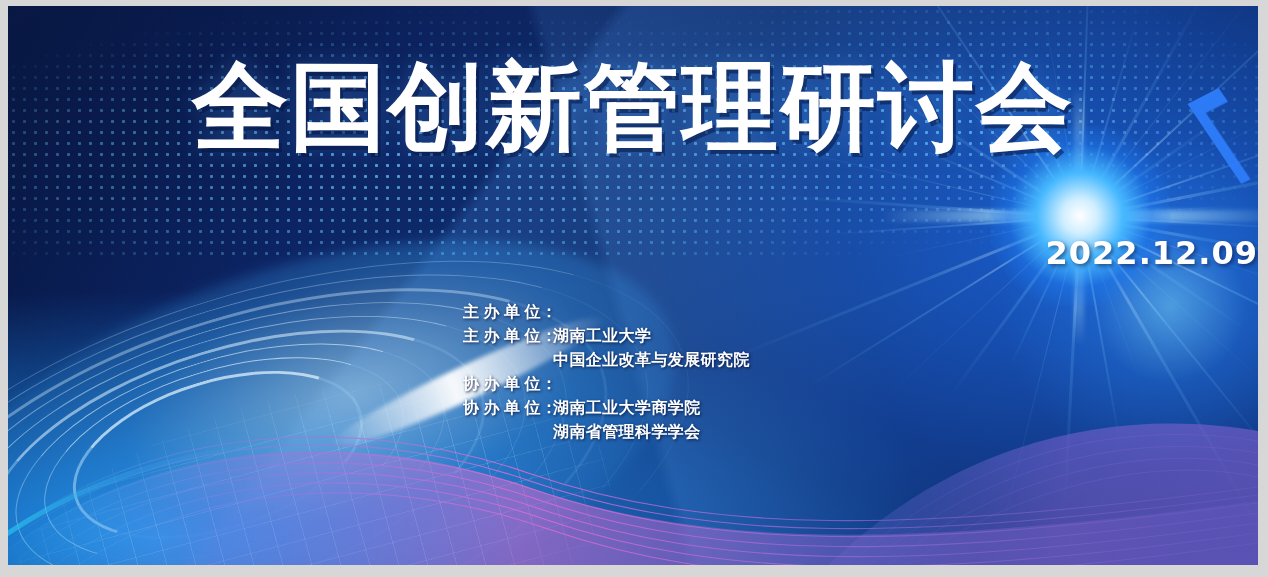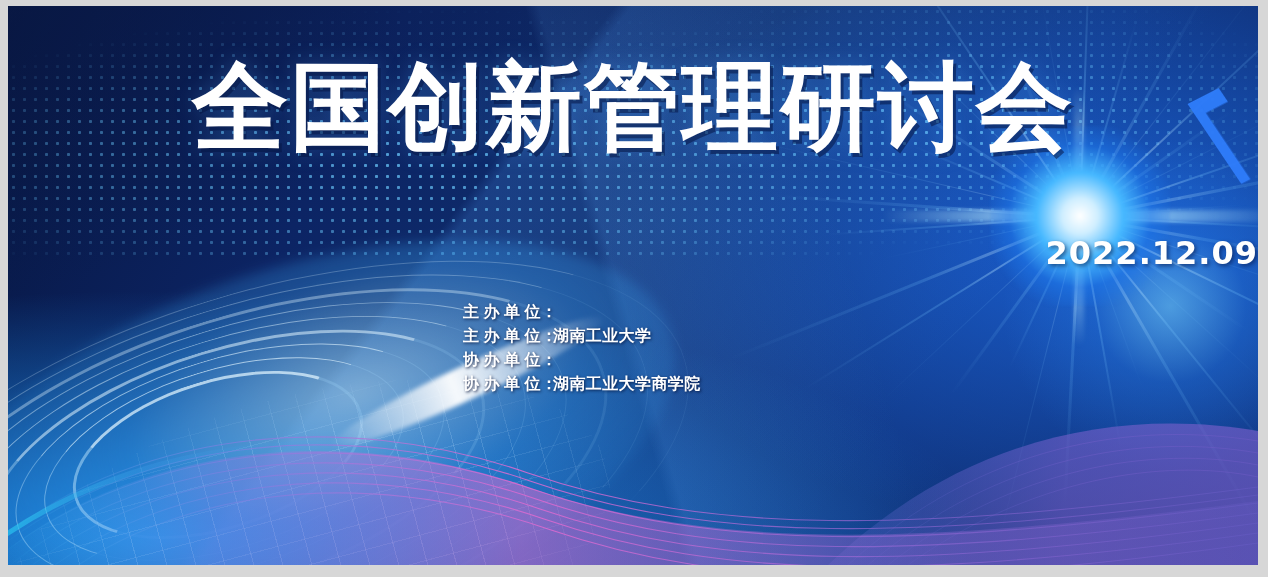--- a/index.html
+++ b/index.html
@@ -318,25 +318,35 @@
           <div class="org-row">
             <span class="org-label">主办单位</span>
             <span class="org-colon">：</span>
           </div>
           <div class="org-row">
             <span class="org-label">主办单位</span>
             <span class="org-colon">：</span>
             <span class="org-value">湖南工业大学</span>
           </div>
           <div class="org-row">
+            <span class="org-label"></span>
+            <span class="org-colon"></span>
+            <span class="org-value">中国企业改革与发展研究院</span>
+          </div>
+          <div class="org-row">
             <span class="org-label">协办单位</span>
             <span class="org-colon">：</span>
           </div>
           <div class="org-row">
             <span class="org-label">协办单位</span>
             <span class="org-colon">：</span>
             <span class="org-value">湖南工业大学商学院</span>
           </div>
+          <div class="org-row">
+            <span class="org-label"></span>
+            <span class="org-colon"></span>
+            <span class="org-value">湖南省管理科学学会</span>
+          </div>
         </div>
     </div>
 
   </div>
 </div>
 
 </body></html>

